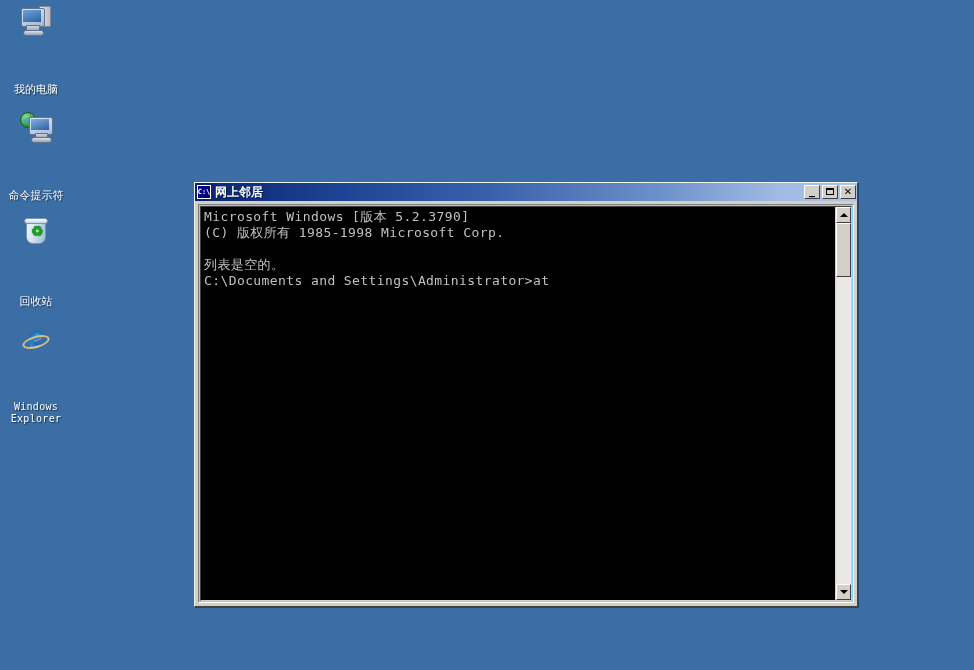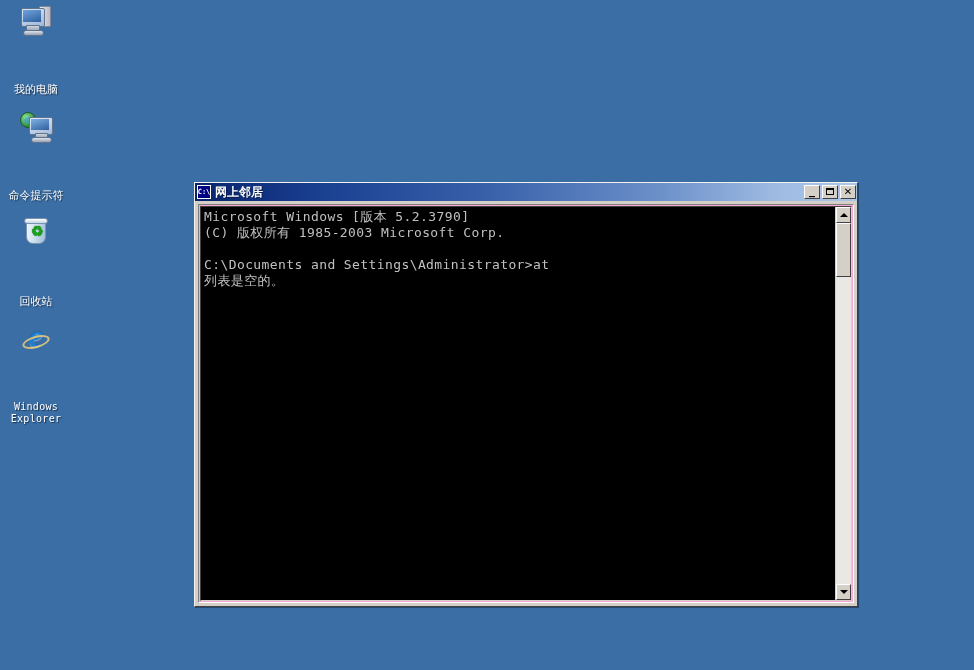--- a/index.html
+++ b/index.html
@@ -353,21 +353,21 @@
     position: absolute;
     left: 3px;
     top: 21px;
     right: 3px;
     bottom: 3px;
     border-top: 1px solid #808080;
     border-left: 1px solid #808080;
     border-right: 1px solid #ffffff;
     border-bottom: 1px solid #ffffff;
     box-sizing: border-box;
-    background: #f9a8d4;
+    background: #7dd3fc;
     padding: 1px;
   }
   #cmd-clientframe .inner {
     position: absolute;
     inset: 1px;
     border-top: 1px solid #404040;
     border-left: 1px solid #404040;
     border-right: 1px solid #d4d0c8;
     border-bottom: 1px solid #d4d0c8;
     box-sizing: border-box;
@@ -507,24 +507,24 @@
         <span class="glyph">✕</span>
       </div>
     </div>
   </div>
 
   <div id="cmd-clientframe">
     <div class="inner">
 
       <div id="cmd-screen">
           <div class="cmd-line">Microsoft Windows [版本 5.2.3790]</div>
-          <div class="cmd-line">(C) 版权所有 1985-2003 Microsoft Corp.</div>
+          <div class="cmd-line">(C) 版权所有 1985-1998 Microsoft Corp.</div>
           <div class="cmd-line blank">&nbsp;</div>
+          <div class="cmd-line">列表是空的。</div>
           <div class="cmd-line">C:\Documents and Settings\Administrator&gt;at</div>
-          <div class="cmd-line">列表是空的。</div>
           <div class="cmd-line blank">&nbsp;</div>
           <div class="cmd-line blank">&nbsp;</div>
         </div>
 
       <div id="cmd-scrollbar">
         <div class="sb-btn up">
           <span class="arrow"></span>
         </div>
         <div id="sb-thumb"></div>
         <div id="sb-track-lower"></div>

